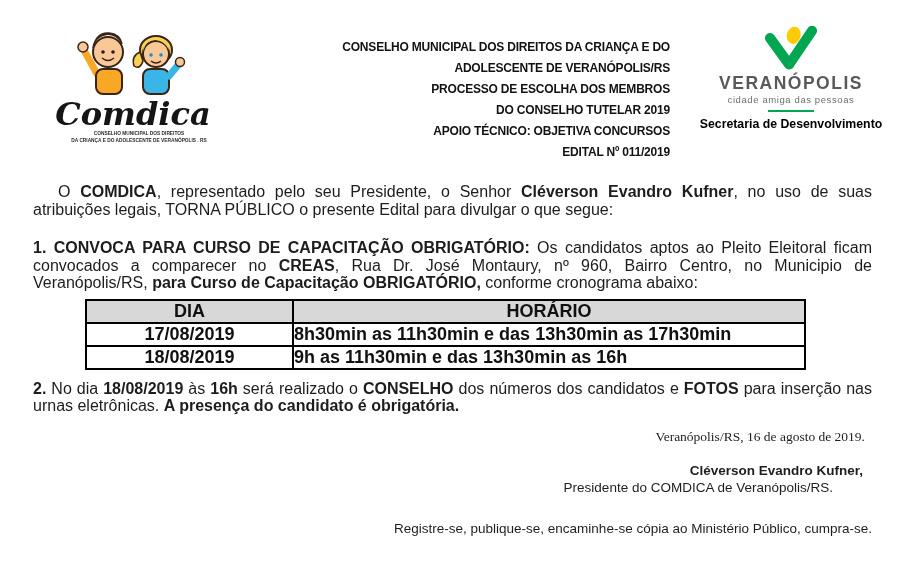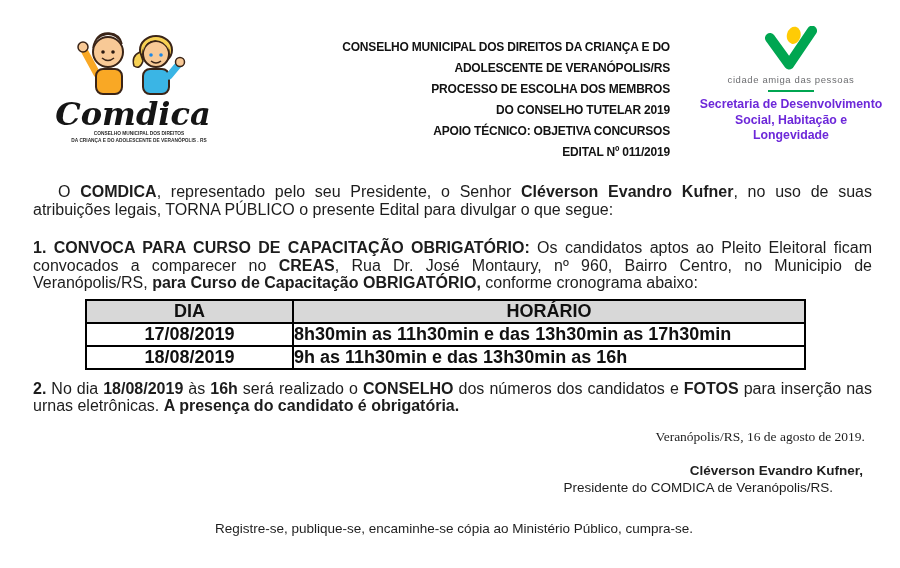--- a/index.html
+++ b/index.html
@@ -11,41 +11,41 @@
   .comdica-logo{position:absolute;left:36px;top:22px;width:190px;height:124px;}
   .title-block{
     position:absolute;left:230px;top:37px;width:440px;text-align:right;
     font-weight:bold;font-size:12px;line-height:21px;color:#121212;letter-spacing:-0.2px;
   }
   .veranopolis-logo{position:absolute;left:696px;top:26px;width:190px;text-align:center;}
   .vera-mark{display:block;margin:0 auto 2px auto;}
   .vera-city{font-size:17.5px;font-weight:bold;letter-spacing:1.5px;color:#58595B;line-height:19px;}
   .vera-tagline{font-size:9.5px;color:#6d6e71;letter-spacing:0.6px;margin-top:1px;}
   .vera-divider{width:46px;height:2px;background:#00A651;margin:5px auto 5px auto;}
-  .vera-sec{font-size:12.3px;font-weight:bold;color:#6d28d9;line-height:15.5px;}
+  .vera-sec{font-size:12.3px;font-weight:bold;color:#000000;line-height:15.5px;}
   
   .content{position:absolute;left:33px;right:28px;top:183px;}
   .body-p{margin:0;font-size:16px;line-height:17.5px;text-align:justify;color:#1d1d1d;}
   .p1{text-indent:25px;}
   .p2{margin-top:21px;}
   .b{font-weight:bold;}
   table.schedule{border-collapse:collapse;margin:7px 0 0 52px;}
   table.schedule th,table.schedule td{
     border:2px solid #000;font-size:18px;font-weight:bold;color:#111;
     padding:0 0;height:19px;
   }
   table.schedule th{background:#d8d8d8;text-align:center;height:21px;}
   td.c-dia{width:205px;text-align:center;}
   td.c-hor{width:510px;text-align:left;}
   .p3{margin-top:10px;}
   .date-line{text-align:right;padding-right:7px;font-size:13.5px;line-height:17.5px;font-family:Liberation Serif, serif;}
   .signature{margin-top:16px;text-align:right;font-size:13.5px;line-height:17.5px;}
   .sig-name{font-weight:bold;padding-right:9px;}
   .sig-role{padding-right:39px;}
-  .closing{margin-top:23px;font-size:13.5px;line-height:17.5px;text-align:center;text-indent:3px;}
+  .closing{margin-top:23px;font-size:13.5px;line-height:17.5px;text-align:right;text-indent:3px;}
 </style>
 </head>
 <body>
 
 <div class="page">
 
   <svg class="comdica-logo" viewBox="0 0 190 124">
     <g>
 
       <path d="M61 52 L49 30" stroke="#F9A825" stroke-width="7" stroke-linecap="round"></path>
@@ -80,24 +80,24 @@
     <div>DO CONSELHO TUTELAR 2019</div>
     <div>APOIO TÉCNICO: OBJETIVA CONCURSOS</div>
     <div>EDITAL Nº 011/2019</div>
   </div>
 
   <div class="veranopolis-logo">
     <svg class="vera-mark" width="64" height="46" viewBox="0 0 70 50">
       <path d="M12 13 L33 42 L58 5" stroke="#00A651" stroke-width="11" fill="none" stroke-linecap="round" stroke-linejoin="round"></path>
       <ellipse cx="38" cy="10" rx="7.5" ry="9.5" fill="#FFCB05" transform="rotate(14 38 10)"></ellipse>
     </svg>
+    <div class="vera-city">VERANÓPOLIS</div>
     <div class="vera-tagline">cidade amiga das pessoas</div>
     <div class="vera-divider"></div>
     <div class="vera-sec">Secretaria de Desenvolvimento</div>
-    <div class="vera-sec">Social, Habitação e Longevidade</div>
   </div>
 
   <div class="content">
 
     <p class="body-p p1"><span>O </span><span class="b">COMDICA</span><span>, representado pelo seu Presidente, o Senhor </span><span class="b">Cléverson Evandro Kufner</span><span>, no uso de suas atribuições legais, TORNA PÚBLICO o presente Edital para divulgar o que segue:</span></p>
 
     <p class="body-p p2"><span class="b">1. CONVOCA PARA CURSO DE CAPACITAÇÃO OBRIGATÓRIO:</span><span> Os candidatos aptos ao Pleito Eleitoral ficam convocados a comparecer no </span><span class="b">CREAS</span><span>, Rua Dr. José Montaury, nº 960, Bairro Centro, no Municipio de Veranópolis/RS, </span><span class="b">para Curso de Capacitação OBRIGATÓRIO,</span><span> conforme cronograma abaixo:</span></p>
 
     <table class="schedule">
       <tbody>

